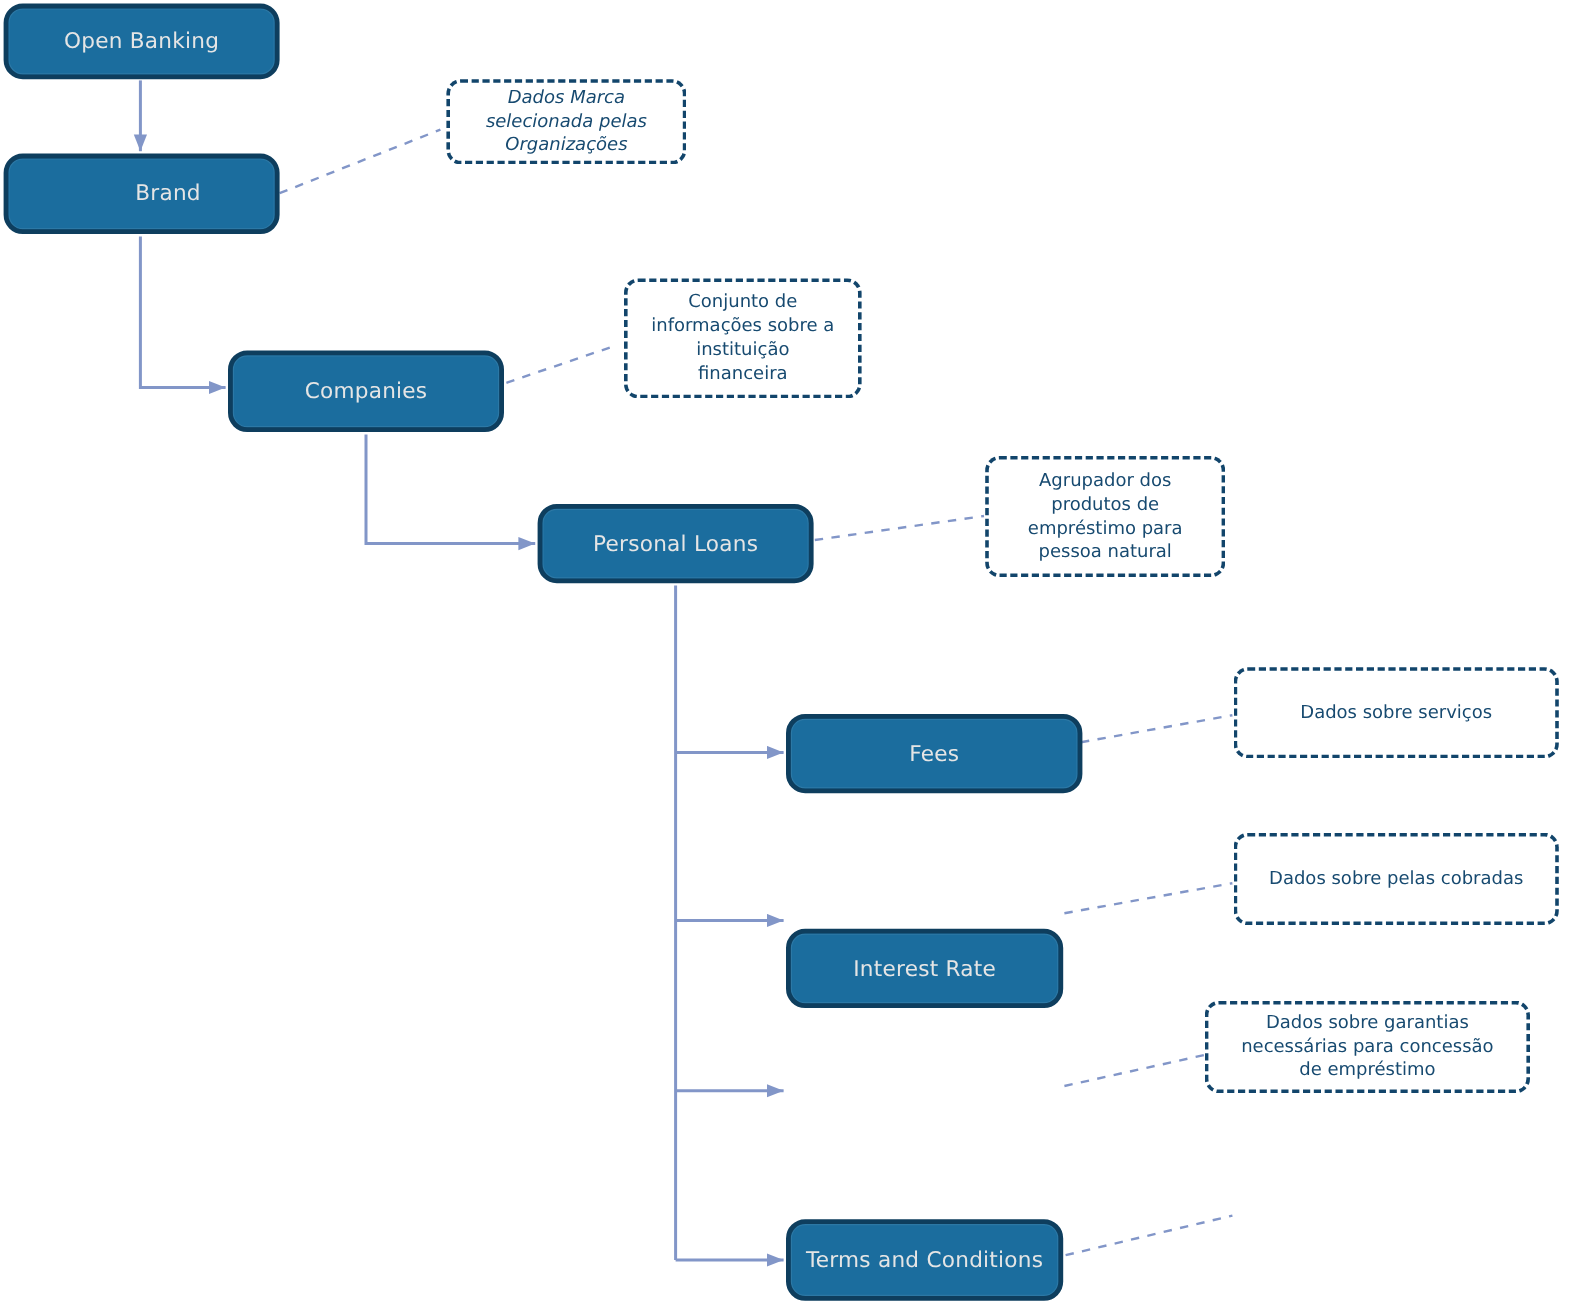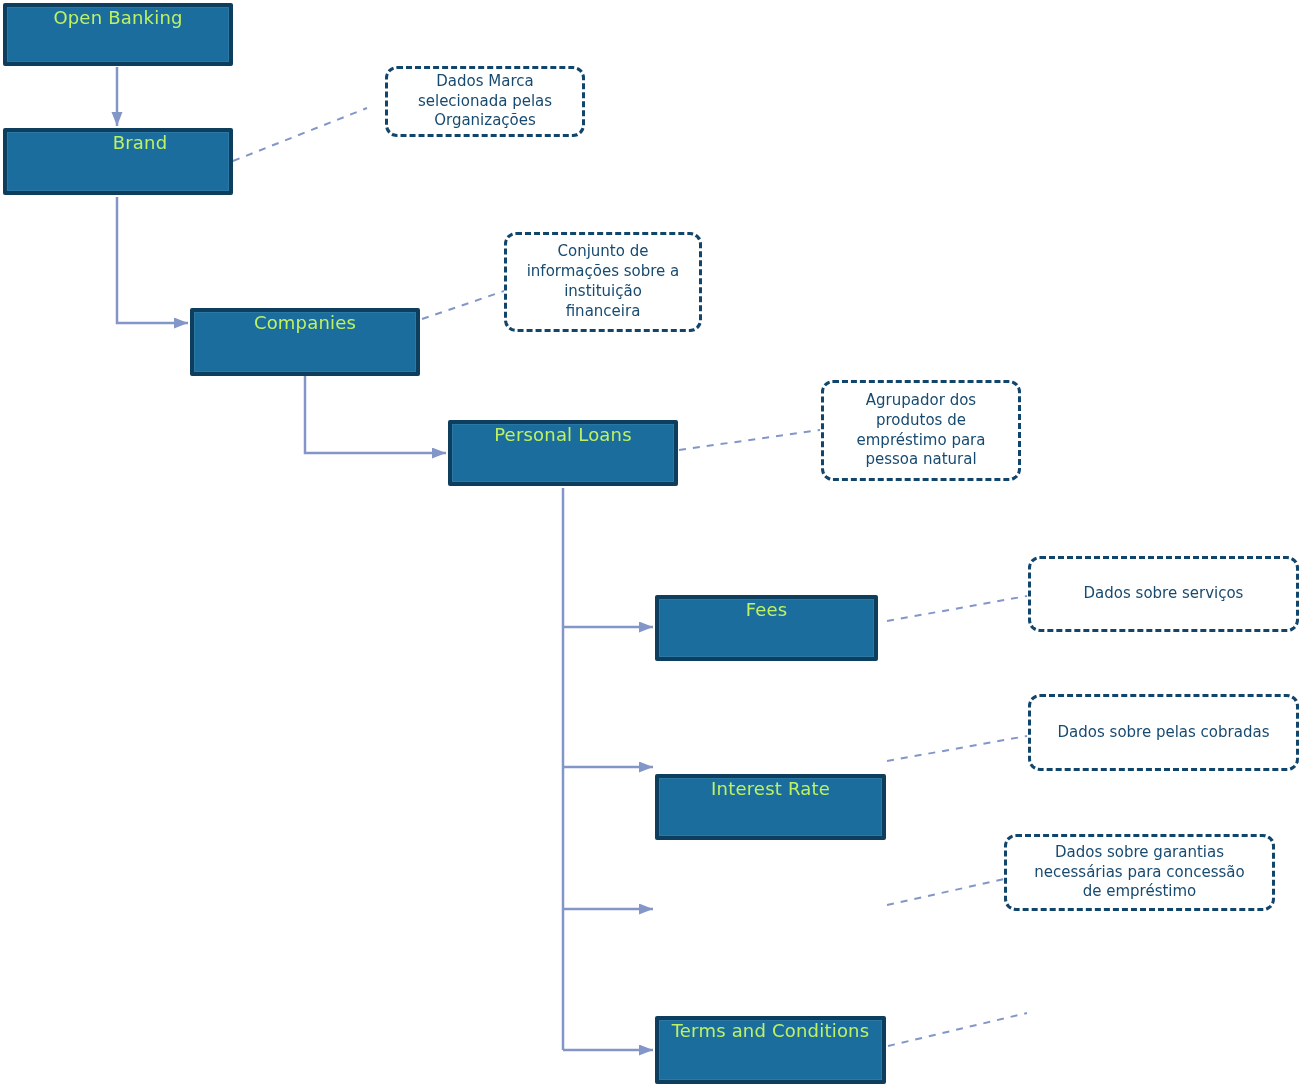--- a/index.html
+++ b/index.html
@@ -21,23 +21,24 @@
     top: 0;
     width: 1308px;
     height: 1086px;
     pointer-events: none;
   }
   .node {
     position: absolute;
     box-sizing: border-box;
     background: #1B6D9E;
     border: 4px solid #0E3E5E;
-    border-radius: 2px;
-    color: #bef264;
+    border-radius: 16px;
+    color: #e5e5e5;
     display: flex;
+    align-items: center;
     justify-content: center;
     text-align: center;
     font-size: 18px;
     letter-spacing: 0.2px;
     box-shadow: inset 0 0 0 1px rgba(255,255,255,0.08);
   }
   .note {
     position: absolute;
     box-sizing: border-box;
     background: #ffffff;
@@ -49,29 +50,29 @@
     justify-content: center;
     text-align: center;
     font-size: 15px;
     line-height: 1.32;
     white-space: pre-line;
     padding: 4px 6px;
   }
   
   .n-open-banking        { left: 3px;   top: 3px;    width: 230px; height: 63px; }
   .n-brand               { left: 3px;   top: 128px;  width: 230px; height: 67px; padding-left: 44px; }
-  .n-companies           { left: 190px; top: 308px;  width: 230px; height: 68px; }
+  .n-companies           { left: 190px; top: 292px;  width: 230px; height: 68px; }
   .n-personal-loans      { left: 448px; top: 420px;  width: 230px; height: 66px; }
-  .n-fees                { left: 655px; top: 595px;  width: 223px; height: 66px; }
+  .n-fees                { left: 655px; top: 595px;  width: 247px; height: 66px; }
   .n-interest-rate       { left: 655px; top: 734px;  width: 231px; height: 66px; margin-top: 40px; }
   .n-required-warranties { left: 655px; top: 876px;  width: 231px; height: 66px; }
   .n-terms-conditions    { left: 655px; top: 1016px; width: 231px; height: 68px; }
   
-  .a-brand               { left: 385px;  top: 66px;  width: 200px; height: 71px; }
-  .a-companies           { left: 504px;  top: 232px; width: 198px; height: 100px; }
+  .a-brand               { left: 372px;  top: 66px;  width: 200px; height: 71px; font-style: italic; }
+  .a-companies           { left: 520px;  top: 232px; width: 198px; height: 100px; }
   .a-personal-loans      { left: 821px;  top: 380px; width: 200px; height: 101px; }
   .a-fees                { left: 1028px; top: 556px; width: 271px; height: 76px; }
   .a-interest-rate       { left: 1028px; top: 694px; width: 271px; height: 77px; }
   .a-required-warranties { left: 1004px; top: 834px; width: 271px; height: 77px; }
   .a-terms-conditions    { left: 1028px; top: 975px; width: 271px; height: 76px; }
 </style>
 </head>
 <body>
 
 <div class="canvas">

